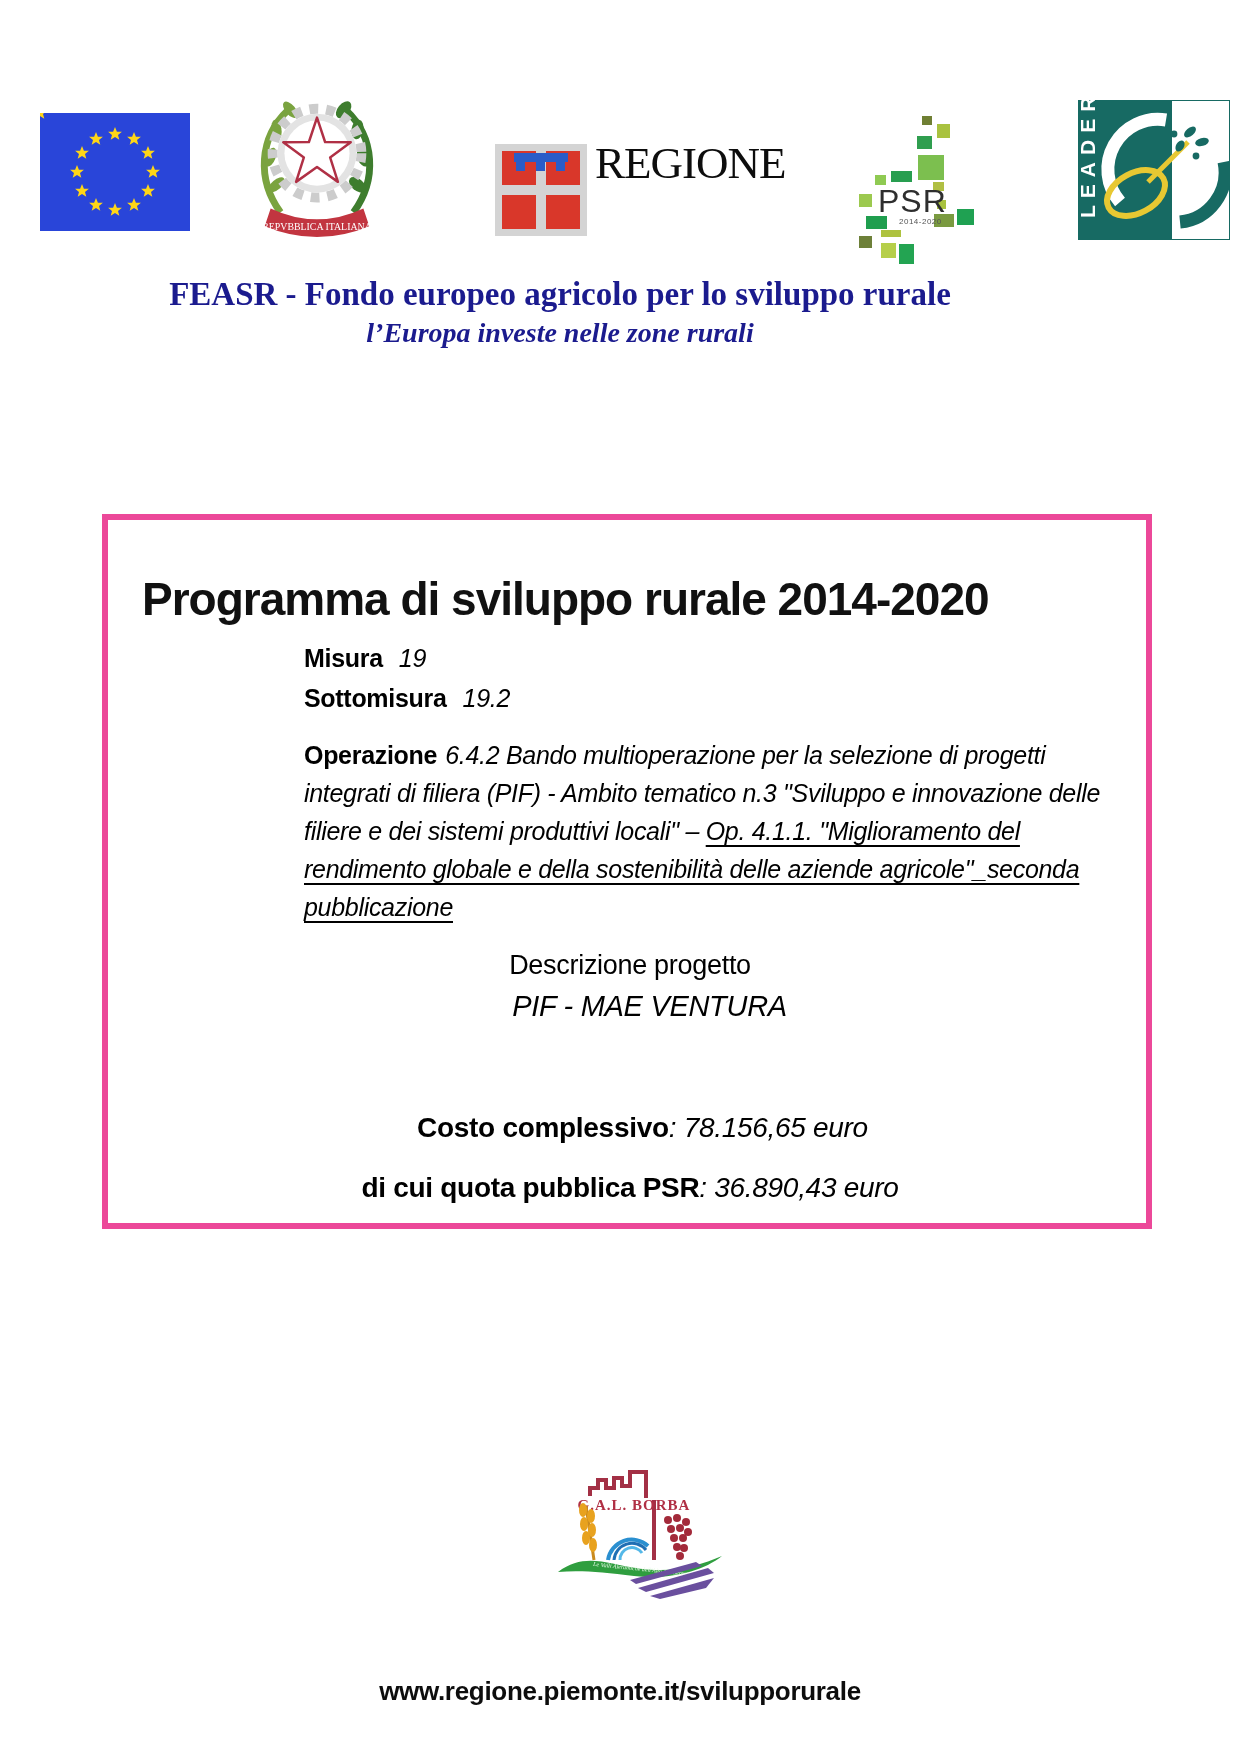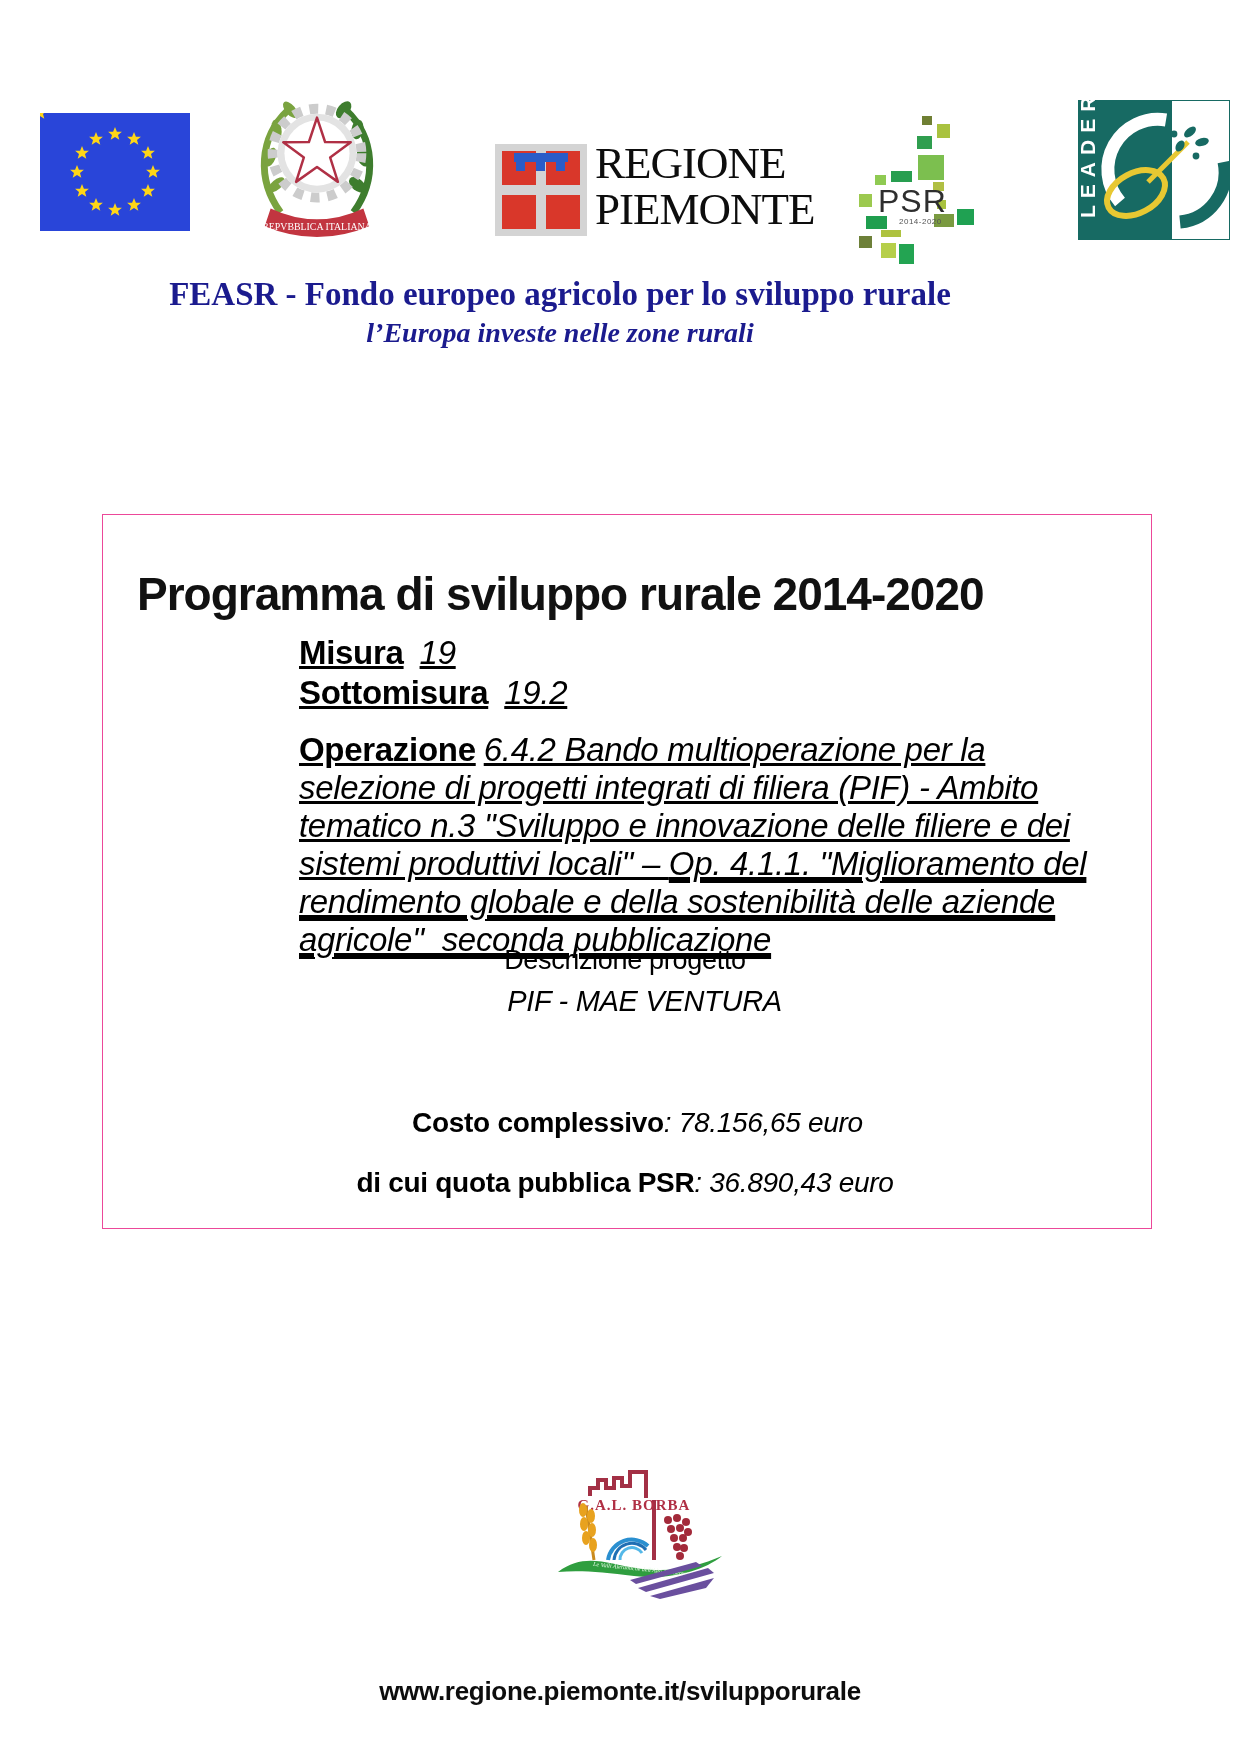--- a/index.html
+++ b/index.html
@@ -34,29 +34,29 @@
   .feasr {
     position:absolute; left:0; top:276px; width:1120px; text-align:center;
     font-family:"Liberation Serif", serif; font-weight:bold; color:#1b1b8e;
   }
   .feasr-l1 { font-size:33px; }
   .feasr-l2 { font-size:28px; font-style:italic; margin-top:4px; }
 
   
   .main-box {
     position:absolute; left:102px; top:514px; width:1050px; height:715px;
-    border:1px solid #ec4899; background:#fff;
+    border:6px solid #ec4899; background:#fff;
   }
   .box-title {
     position:absolute; left:34px; top:52px; width:990px;
     font-size:46px; font-weight:bold; letter-spacing:-1px; color:#111;
   }
   .fields-block {
     position:absolute; left:196px; top:118px; width:800px;
-    font-size:33px; line-height:40px; letter-spacing:-0.3px;text-decoration:underline;
+    font-size:25px; line-height:40px; letter-spacing:-0.3px;
   }
   .field-row { white-space:nowrap; }
   .field-label { font-weight:bold; margin-right:16px; }
   .field-value { font-style:italic; }
   .operazione { margin-top:18px; line-height:38px; font-style:italic; }
   .op-label { font-weight:bold; font-style:normal; margin-right:8px; }
   .op-underline { text-decoration:underline; text-underline-offset:5px; }
   .centered-line { position:absolute; left:0; width:1044px; text-align:center; }
   .descr-heading { top:430px; font-size:27px; font-weight:normal; letter-spacing:-0.3px; }
   .project-name  { top:470px; font-size:29px; font-style:italic; letter-spacing:-0.3px;padding-left:39px; }
@@ -135,21 +135,20 @@
         <rect x="51" y="7" width="34" height="34" fill="#d9372a"></rect>
         <rect x="7" y="51" width="34" height="34" fill="#d9372a"></rect>
         <rect x="51" y="51" width="34" height="34" fill="#d9372a"></rect>
         <rect x="19" y="9" width="54" height="9" fill="#2a5cc8"></rect>
         <rect x="21" y="18" width="9" height="9" fill="#2a5cc8"></rect>
         <rect x="41" y="18" width="9" height="9" fill="#2a5cc8"></rect>
         <rect x="61" y="18" width="9" height="9" fill="#2a5cc8"></rect>
       </svg>
       <div class="piemonte-text">
         <div>REGIONE</div>
-        <div>PIEMONTE</div>
       </div>
     </div>
 
     <div class="psr-logo">
       <div class="psr-sq" style="left:67px;top:21px;width:10px;height:9px;background:#6f7f33"></div>
       <div class="psr-sq" style="left:82px;top:29px;width:13px;height:14px;background:#a9c23f"></div>
       <div class="psr-sq" style="left:62px;top:41px;width:15px;height:13px;background:#2f9e4f"></div>
       <div class="psr-sq" style="left:63px;top:60px;width:26px;height:25px;background:#7cbf4f"></div>
       <div class="psr-sq" style="left:36px;top:76px;width:21px;height:11px;background:#289e50"></div>
       <div class="psr-sq" style="left:20px;top:80px;width:11px;height:10px;background:#8fca52"></div>

